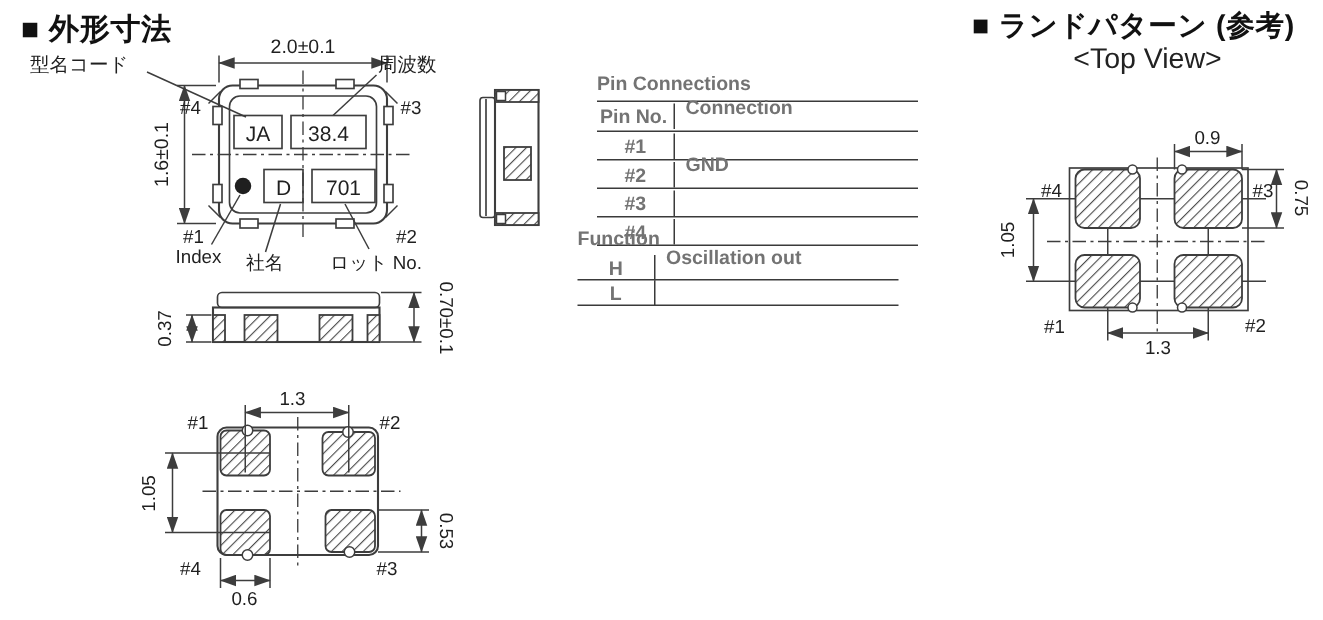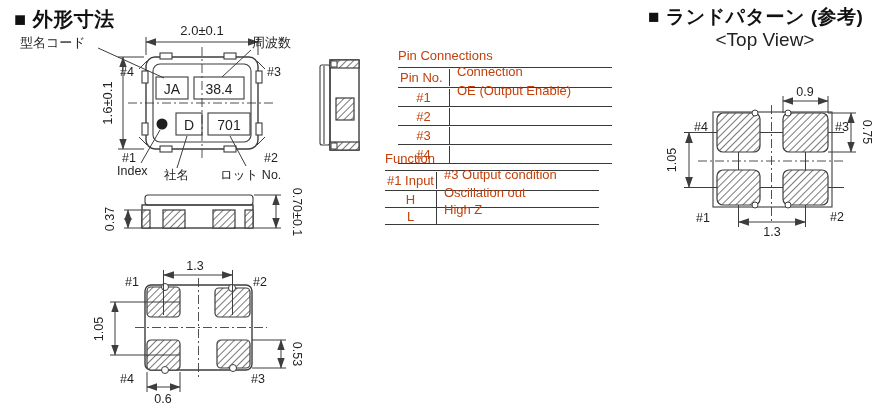--- a/index.html
+++ b/index.html
@@ -14,21 +14,21 @@
   .ln2{stroke:#3d3d3d;stroke-width:1.1;fill:none;}
   .dim{stroke:#3d3d3d;stroke-width:1;fill:none;}
   .cl{stroke:#3d3d3d;stroke-width:0.9;stroke-dasharray:9 3 2 3;fill:none;}
   .hp{stroke:#3d3d3d;stroke-width:1.2;}
   .tab{fill:#ffffff;stroke:#3d3d3d;stroke-width:1.1;}
   .notch{fill:#ffffff;stroke:#3d3d3d;stroke-width:1;}
   text.st{font-family:"Liberation Sans",sans-serif;font-size:12.5px;fill:#1f1f1f;}
   text.st13{font-family:"Liberation Sans",sans-serif;font-size:13px;fill:#1f1f1f;}
   text.mk{font-family:"Liberation Sans",sans-serif;font-size:14px;fill:#1f1f1f;text-anchor:middle;}
   
-  .dtable{position:absolute;width:214px;font-size:13px;color:#c2410c;}
+  .dtable{position:absolute;width:214px;font-size:13px;color:#737373;font-weight:bold;}
   .dtable .ttl{margin:0 0 4px 0;font-size:13px;}
   .trow{display:flex;border-bottom:1.5px solid #3a3a3a;align-items:center;}
   .trow.first{border-top:1.5px solid #3a3a3a;}
   .c1{width:52px;flex:none;border-right:1.5px solid #3a3a3a;padding:1px 2px;box-sizing:border-box;}
   .c1.ctr{text-align:center;}
   .c2{flex:1;padding:1px 0 14px 7px;}
   .ph{height:19px;} .pr{height:18px;} .fr{height:16px;}
 </style>
 </head>
 <body>
@@ -278,42 +278,37 @@
   </svg>
 
   <div class="dtable" style="left:398px;top:48px;">
     <div class="ttl">Pin Connections</div>
     <div class="trow first ph">
       <div class="c1">Pin No.</div>
       <div class="c2">Connection</div>
     </div>
     <div class="trow pr">
       <div class="c1 ctr">#1</div>
-      <div class="c2">OE (Output Enable)</div>
     </div>
     <div class="trow pr">
       <div class="c1 ctr">#2</div>
+      <div class="c2">GND</div>
     </div>
     <div class="trow pr">
       <div class="c1 ctr">#3</div>
     </div>
     <div class="trow pr">
       <div class="c1 ctr">#4</div>
     </div>
   </div>
 
   <div class="dtable" style="left:385px;top:151px;">
     <div class="ttl">Function</div>
-    <div class="trow first ph">
-      <div class="c1">#1 Input</div>
-      <div class="c2">#3 Output condition</div>
-    </div>
     <div class="trow fr">
       <div class="c1 ctr">H</div>
       <div class="c2">Oscillation out</div>
     </div>
     <div class="trow fr">
       <div class="c1 ctr">L</div>
-      <div class="c2">High Z</div>
     </div>
   </div>
 
 </div>
 
 </body></html>

